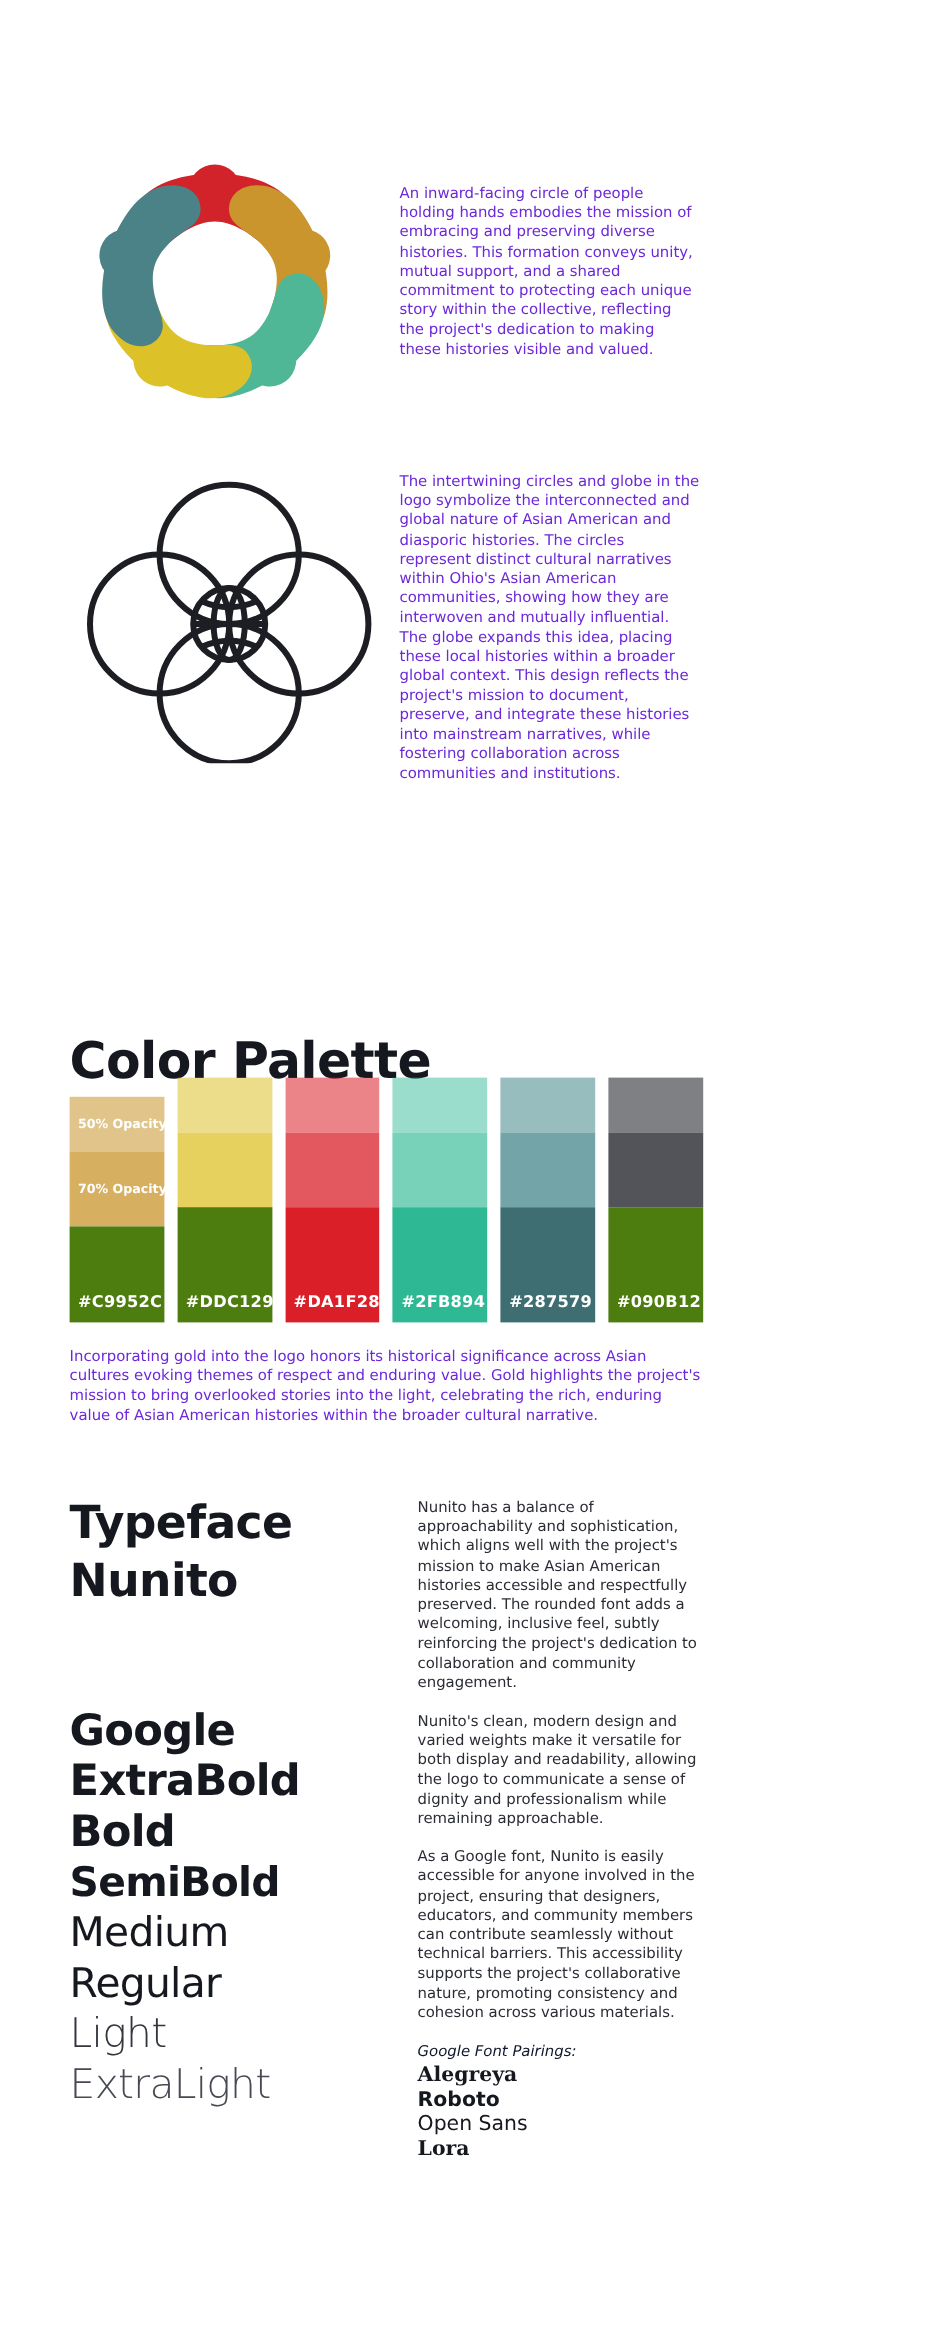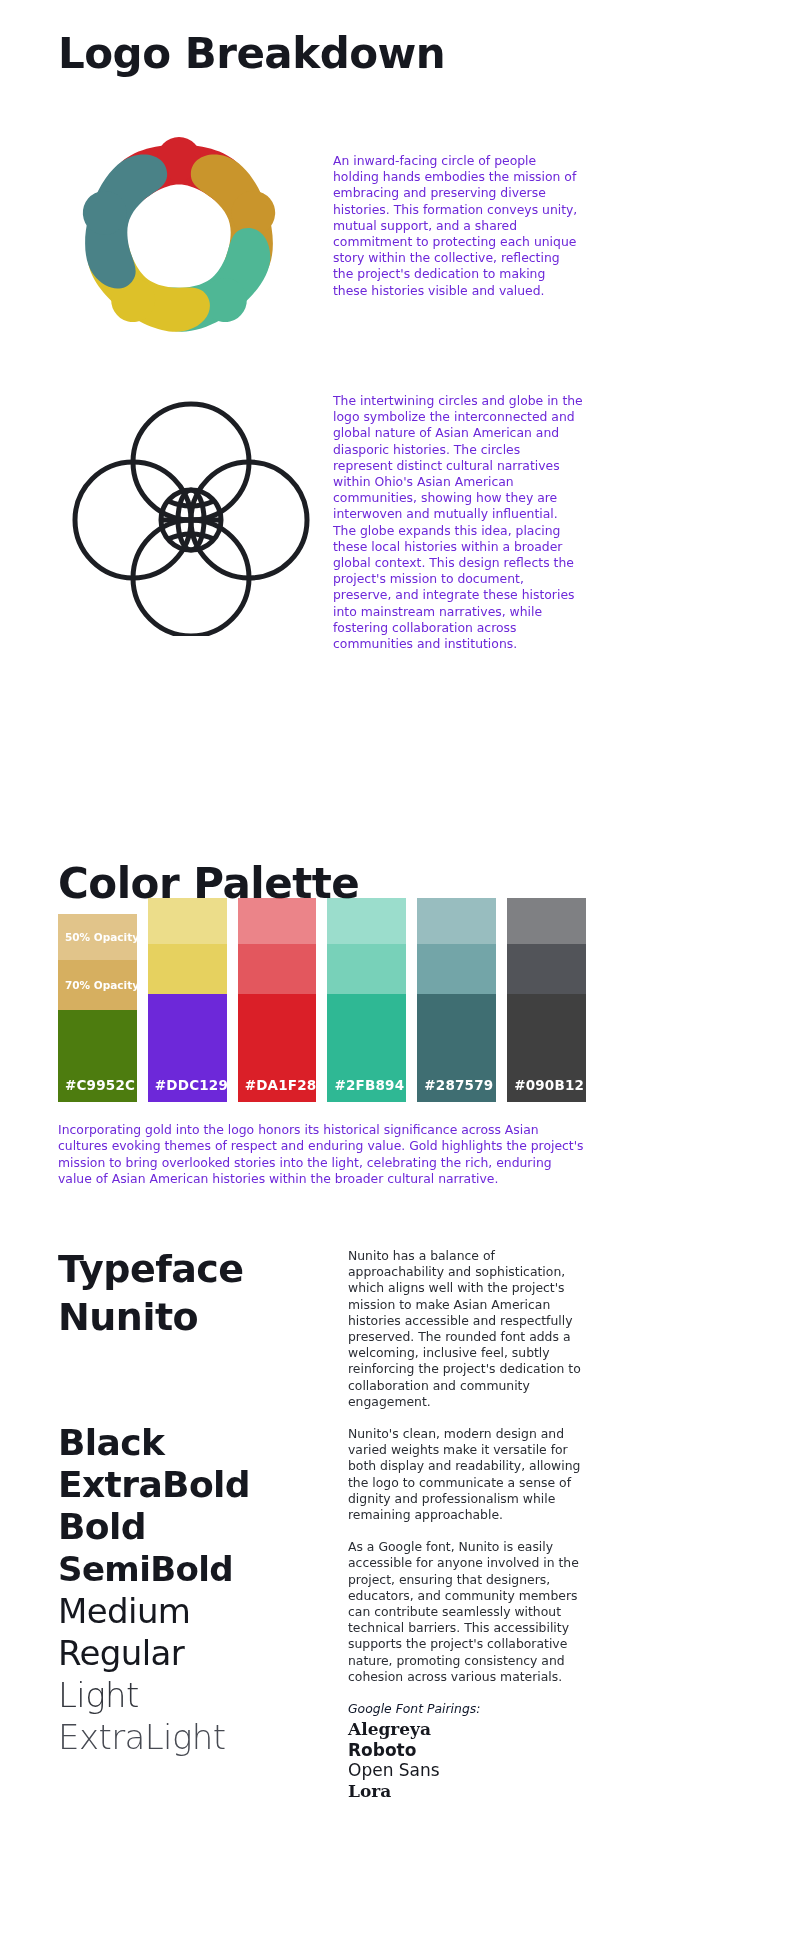--- a/index.html
+++ b/index.html
@@ -106,21 +106,21 @@
   }
 
   .swatch-col {
     flex: 1 1 0;
     display: flex;
     flex-direction: column;
     position: relative;
   }
 
   .swatch-tint-50 { height: 46px; position: relative; }
-  .swatch-tint-70 { height: 50px; position: relative; }
+  .swatch-tint-70 { height: 62px; position: relative; }
   .swatch-full    { flex: 1 1 auto; position: relative; }
 
   .opacity-label {
     position: absolute;
     left: 7px;
     top: 50%;
     transform: translateY(-50%);
     font-size: 10.5px;
     font-weight: bold;
     color: #ffffff;
@@ -223,21 +223,20 @@
   .pair-serif      { font-family: "DejaVu Serif", serif; font-weight: bold; }
   .pair-sans-bold  { font-family: "DejaVu Sans", sans-serif; font-weight: bold; }
   .pair-sans       { font-family: "DejaVu Sans", sans-serif; font-weight: 400; }
   .pair-serif-2    { font-family: "DejaVu Serif", serif; font-weight: bold; }
 </style>
 </head>
 <body>
 
 <div class="page">
 
-  <h1 class="section-heading" id="logo-breakdown-heading">Logo Breakdown</h1>
 
   <div id="people-logo">
     <svg viewBox="0 0 286 266" width="286" height="266" xmlns="http://www.w3.org/2000/svg">
       <g transform="translate(143,133)">
 
         <g transform="rotate(0)">
           <path d="M -62 -70 C -40 -100 40 -100 62 -70 C 74 -53 70 -36 57 -31 C 44 -26 36 -38 24 -45 C 6 -55 -6 -55 -24 -45 C -36 -38 -44 -26 -57 -31 C -70 -36 -74 -53 -62 -70 Z" fill="#D2232A"></path>
           <circle cx="0" cy="-78" r="22" fill="#D2232A"></circle>
         </g>
 
@@ -298,21 +297,21 @@
         <span class="opacity-label">70% Opacity</span>
       </div>
       <div class="swatch-full" style="background:#4d7c0f;">
         <span class="hex-label">#C9952C</span>
       </div>
     </div>
 
     <div class="swatch-col">
       <div class="swatch-tint-50" style="background:#DDC129; opacity:0.55;"></div>
       <div class="swatch-tint-70" style="background:#DDC129; opacity:0.75;"></div>
-      <div class="swatch-full" style="background:#6d28d9;">
+      <div class="swatch-full" style="background:#4d7c0f;">
         <span class="hex-label">#DDC129</span>
       </div>
     </div>
 
     <div class="swatch-col">
       <div class="swatch-tint-50" style="background:#DA1F28; opacity:0.55;"></div>
       <div class="swatch-tint-70" style="background:#DA1F28; opacity:0.75;"></div>
       <div class="swatch-full" style="background:#DA1F28;">
         <span class="hex-label">#DA1F28</span>
       </div>
@@ -330,35 +329,35 @@
       <div class="swatch-tint-50" style="background:#287579; opacity:0.48;"></div>
       <div class="swatch-tint-70" style="background:#287579; opacity:0.65;"></div>
       <div class="swatch-full" style="background:#3F6E72;">
         <span class="hex-label">#287579</span>
       </div>
     </div>
 
     <div class="swatch-col">
       <div class="swatch-tint-50" style="background:#090B12; opacity:0.52;"></div>
       <div class="swatch-tint-70" style="background:#090B12; opacity:0.70;"></div>
-      <div class="swatch-full" style="background:#404040;">
+      <div class="swatch-full" style="background:#4d7c0f;">
         <span class="hex-label">#090B12</span>
       </div>
     </div>
 
   </div>
 
   <p class="body-copy" id="palette-desc">Incorporating gold into the logo honors its historical significance across Asian cultures evoking themes of respect and enduring value. Gold highlights the project's mission to bring overlooked stories into the light, celebrating the rich, enduring value of Asian American histories within the broader cultural narrative.</p>
 
   <div id="typeface-word">Typeface</div>
 
   <div id="typeface-name">Nunito</div>
 
   <div id="weights-list">
-    <div class="weight-item w-black">Black</div>
+    <div class="weight-item w-black">Google</div>
     <div class="weight-item w-extrabold">ExtraBold</div>
     <div class="weight-item w-bold">Bold</div>
     <div class="weight-item w-semibold">SemiBold</div>
     <div class="weight-item w-medium">Medium</div>
     <div class="weight-item w-regular">Regular</div>
     <div class="weight-item w-light">Light</div>
     <div class="weight-item w-extralight">ExtraLight</div>
   </div>
 
   <div id="typeface-notes">

